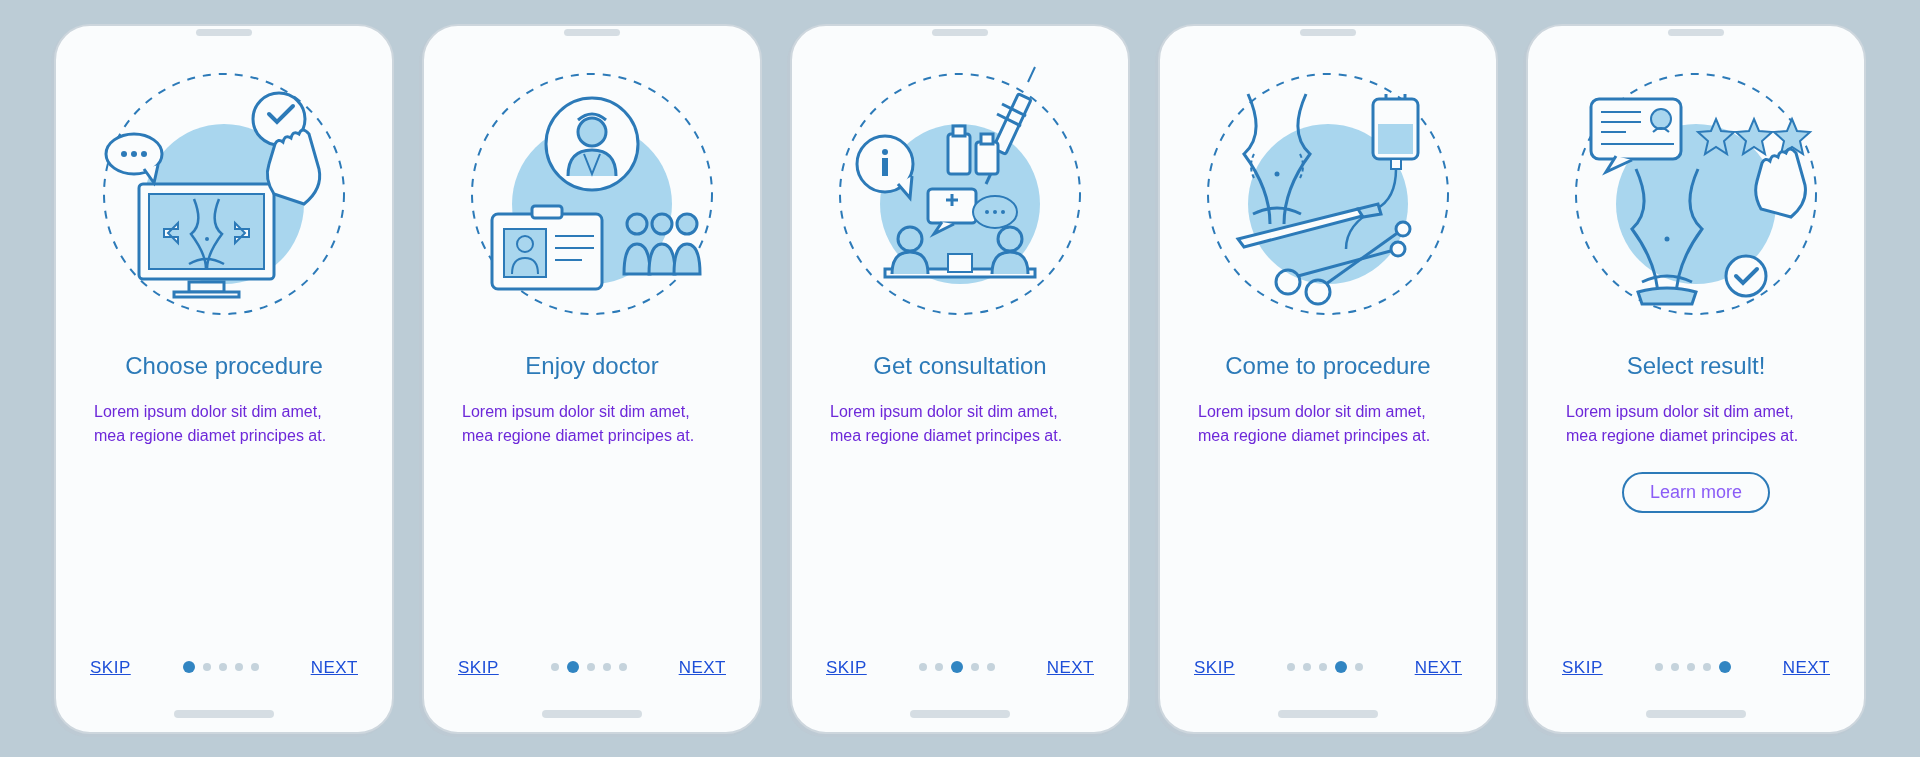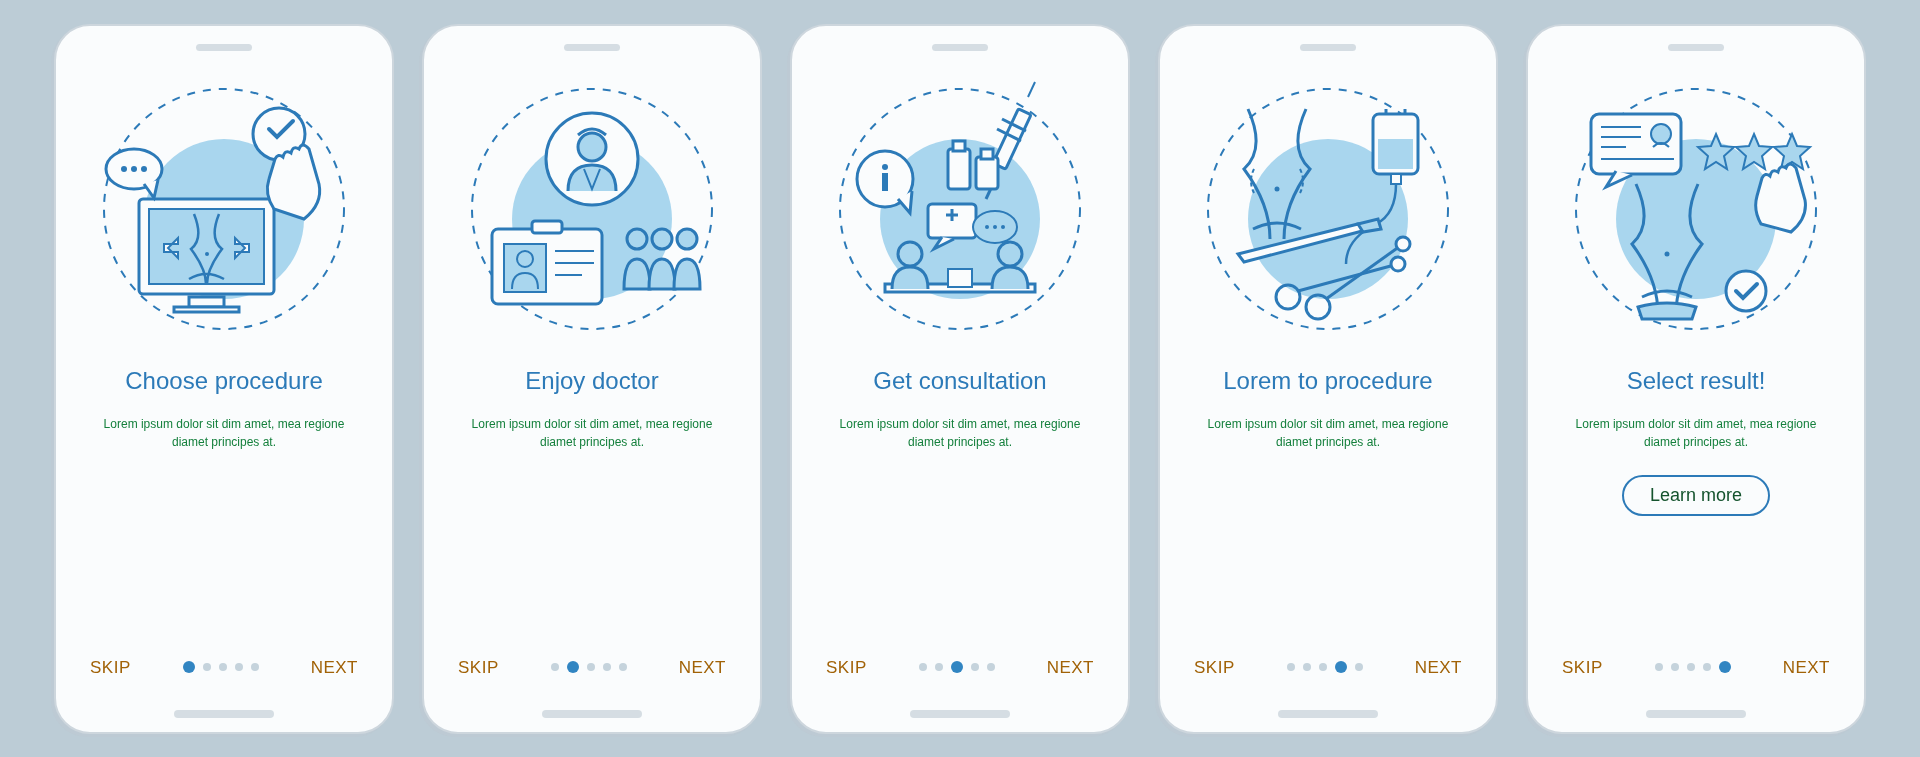--- a/index.html
+++ b/index.html
@@ -17,21 +17,21 @@
   .phone {
     width: 340px;
     height: 710px;
     background: #fafcfd;
     border: 2px solid #cdd6dd;
     border-radius: 36px;
     box-shadow: -3px 3px 0 rgba(190,200,210,.5);
     display: flex;
     flex-direction: column;
     align-items: center;
-    padding: 18px 24px 14px 24px;
+    padding: 3px 24px 14px 24px;
     position: relative;
   }
   .speaker {
     width: 56px;
     height: 7px;
     background: #d5dde3;
     border-radius: 4px;
     margin-bottom: 28px;
   }
   .illus {
@@ -45,50 +45,51 @@
   .illus svg { width: 100%; height: 100%; }
   .title {
     margin-top: 28px;
     color: #2c7ab8;
     font-size: 24px;
     font-weight: 400;
     text-align: center;
   }
   .desc {
     margin-top: 20px;
-    color: #15803d;
-    font-size: 12px;
+    color: #6d28d9;
+    font-size: 16px;
     line-height: 1.5;
-    text-align: center;
+    text-align: left;
     max-width: 260px;
   }
   .btn {
     margin-top: 24px;
     padding: 8px 26px;
     border: 2px solid #2c7ab8;
     border-radius: 24px;
-    color: #14532d;
+    color: #8b5cf6;
     font-size: 18px;
     background: transparent;
     cursor: pointer;
   }
   .footer {
     position: absolute;
     bottom: 54px;
     left: 34px;
     right: 34px;
     display: flex;
     align-items: center;
     justify-content: space-between;
   }
   .link {
-    color: #a16207;
+    color: #1d4ed8;
     font-size: 17px;
     letter-spacing: .5px;
     cursor: pointer;
+    text-decoration: underline;
   }
   .dots { display: flex; gap: 8px; }
   .dot {
     width: 8px; height: 8px; border-radius: 50%;
     background: #c5d3dc;
   }
   .dot.active {
     width: 12px; height: 12px; background: #3185c2;
     margin-top: -2px;
   }
@@ -282,21 +283,21 @@
       <path d="M160 145 l20 -5 l3 10 l-18 3z" fill="#a9d6ee" stroke="#2c7ab8" stroke-width="3"></path>
 
       <circle cx="90" cy="218" r="12" fill="none" stroke="#2c7ab8" stroke-width="3"></circle>
       <circle cx="120" cy="228" r="12" fill="none" stroke="#2c7ab8" stroke-width="3"></circle>
       <line x1="100" y1="212" x2="200" y2="185" stroke="#2c7ab8" stroke-width="3"></line>
       <line x1="128" y1="220" x2="205" y2="165" stroke="#2c7ab8" stroke-width="3"></line>
       <circle cx="200" cy="185" r="7" fill="#fafcfd" stroke="#2c7ab8" stroke-width="3"></circle>
       <circle cx="205" cy="165" r="7" fill="#fafcfd" stroke="#2c7ab8" stroke-width="3"></circle>
     </svg>
   </div>
-  <div class="title">Lorem to procedure</div>
+  <div class="title">Come to procedure</div>
   <div class="desc">Lorem ipsum dolor sit dim amet, mea regione diamet principes at.</div>
   <div class="footer">
     <span class="link">SKIP</span>
     <div class="dots">
       <span class="dot"></span>
       <span class="dot"></span>
       <span class="dot"></span>
       <span class="dot active"></span>
       <span class="dot"></span>
     </div>

